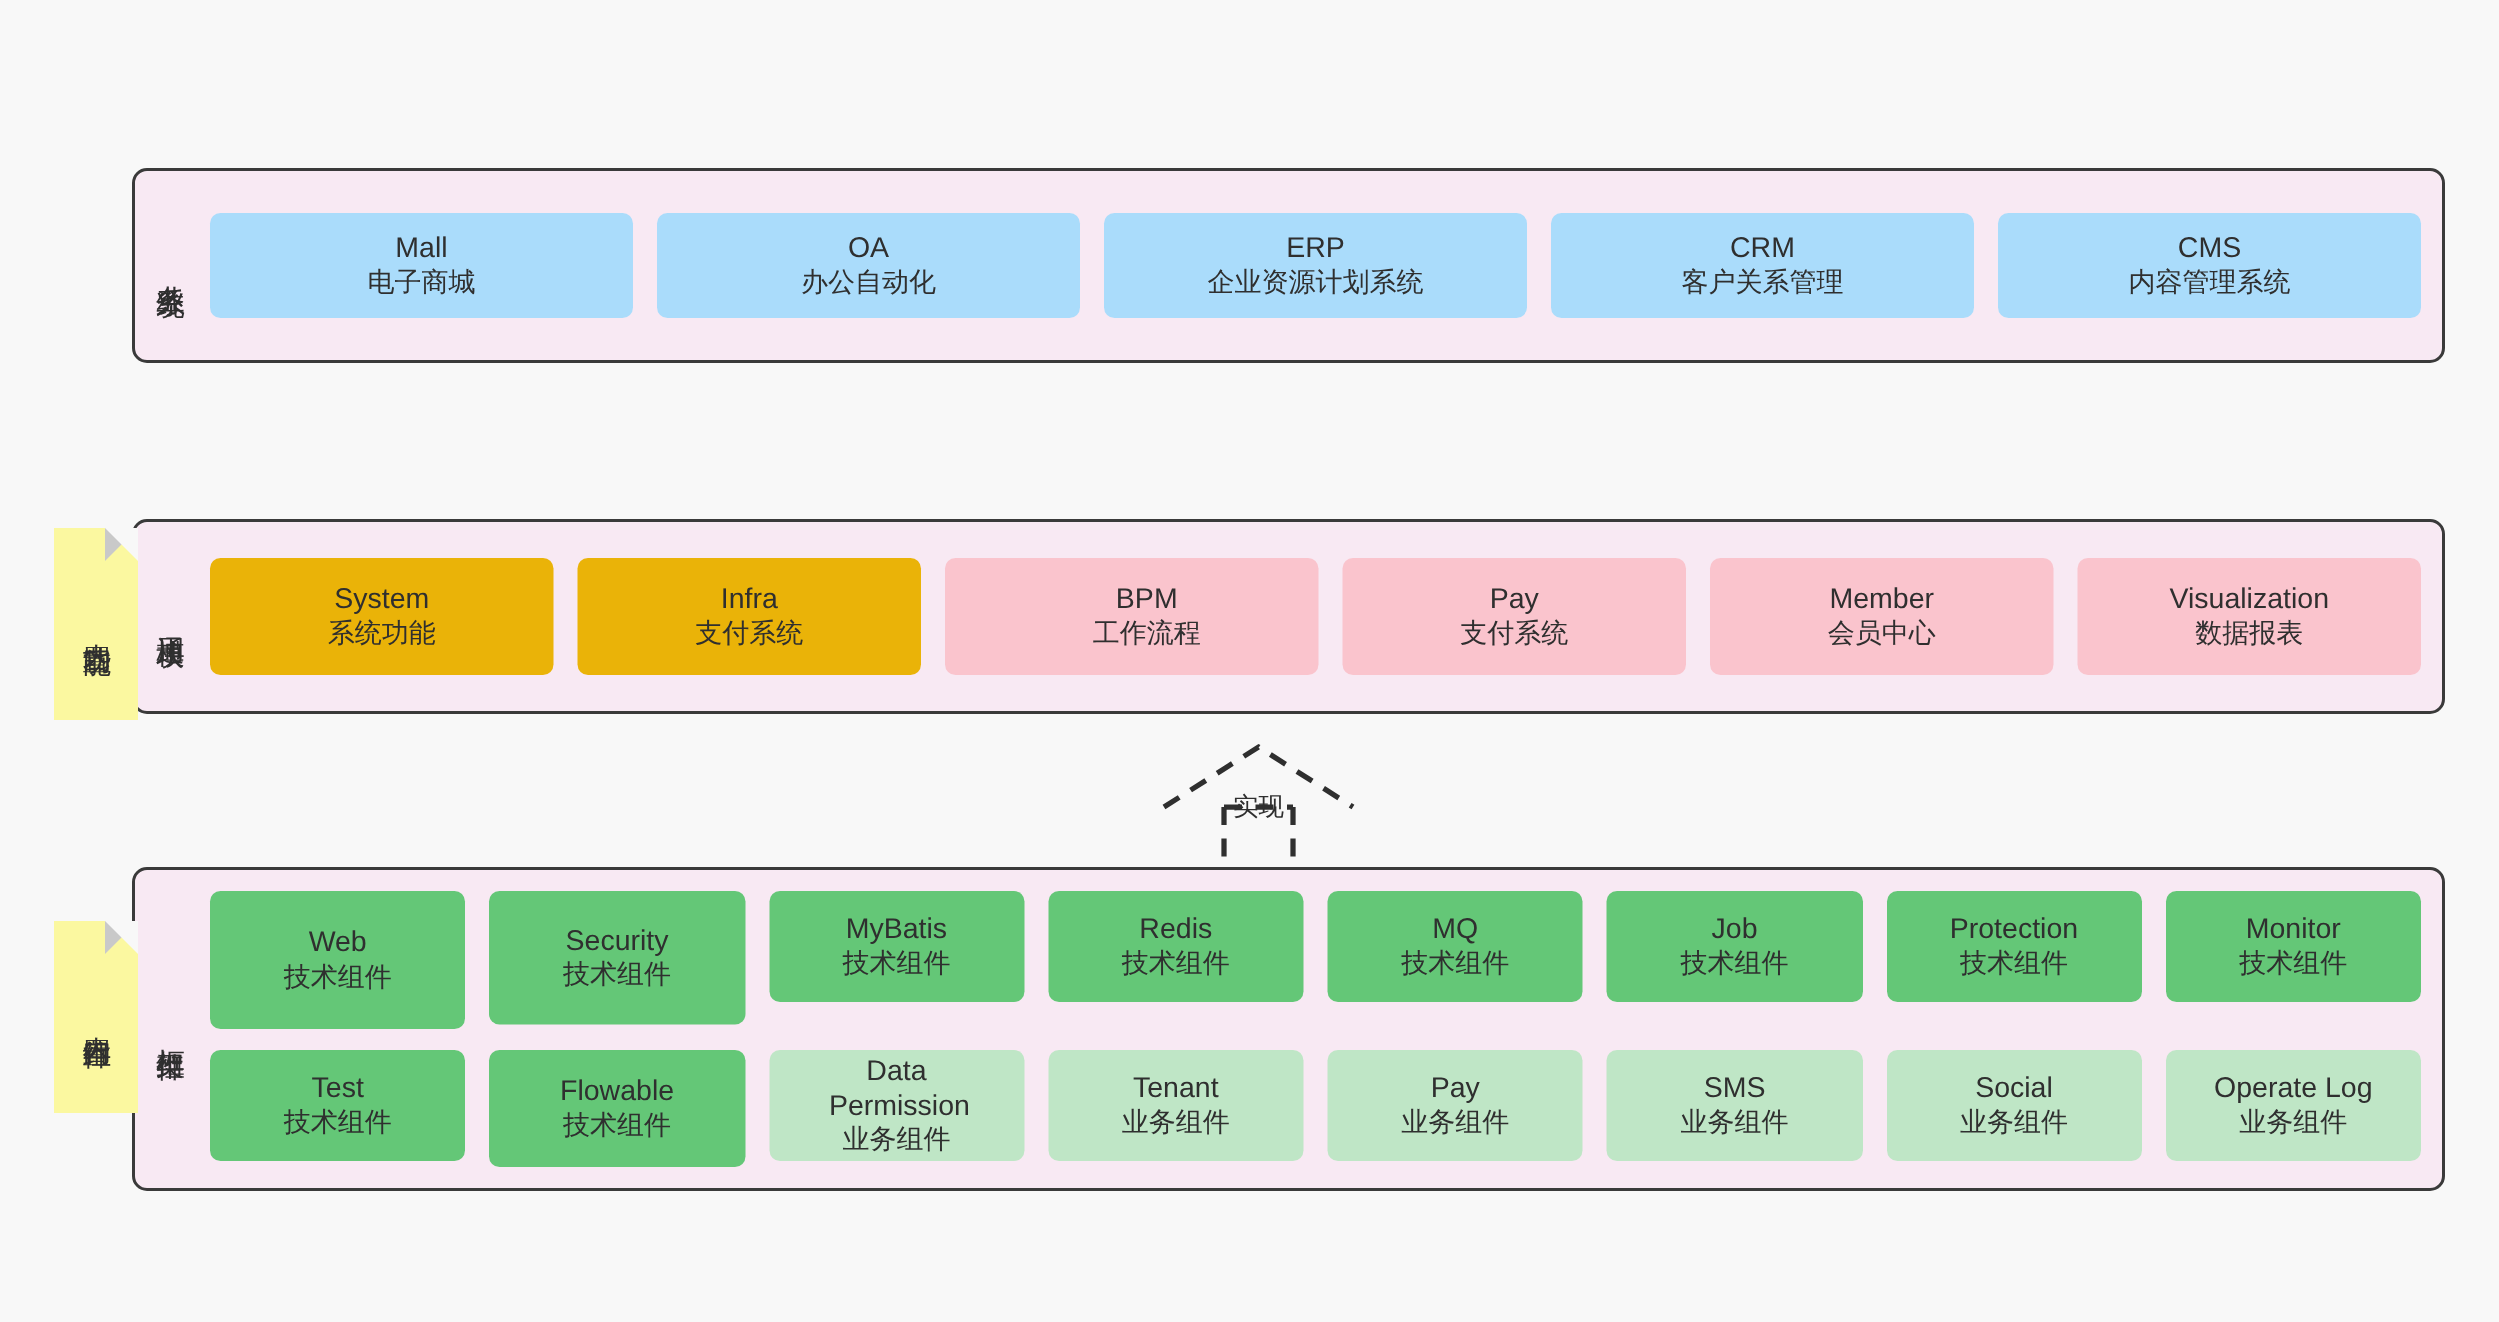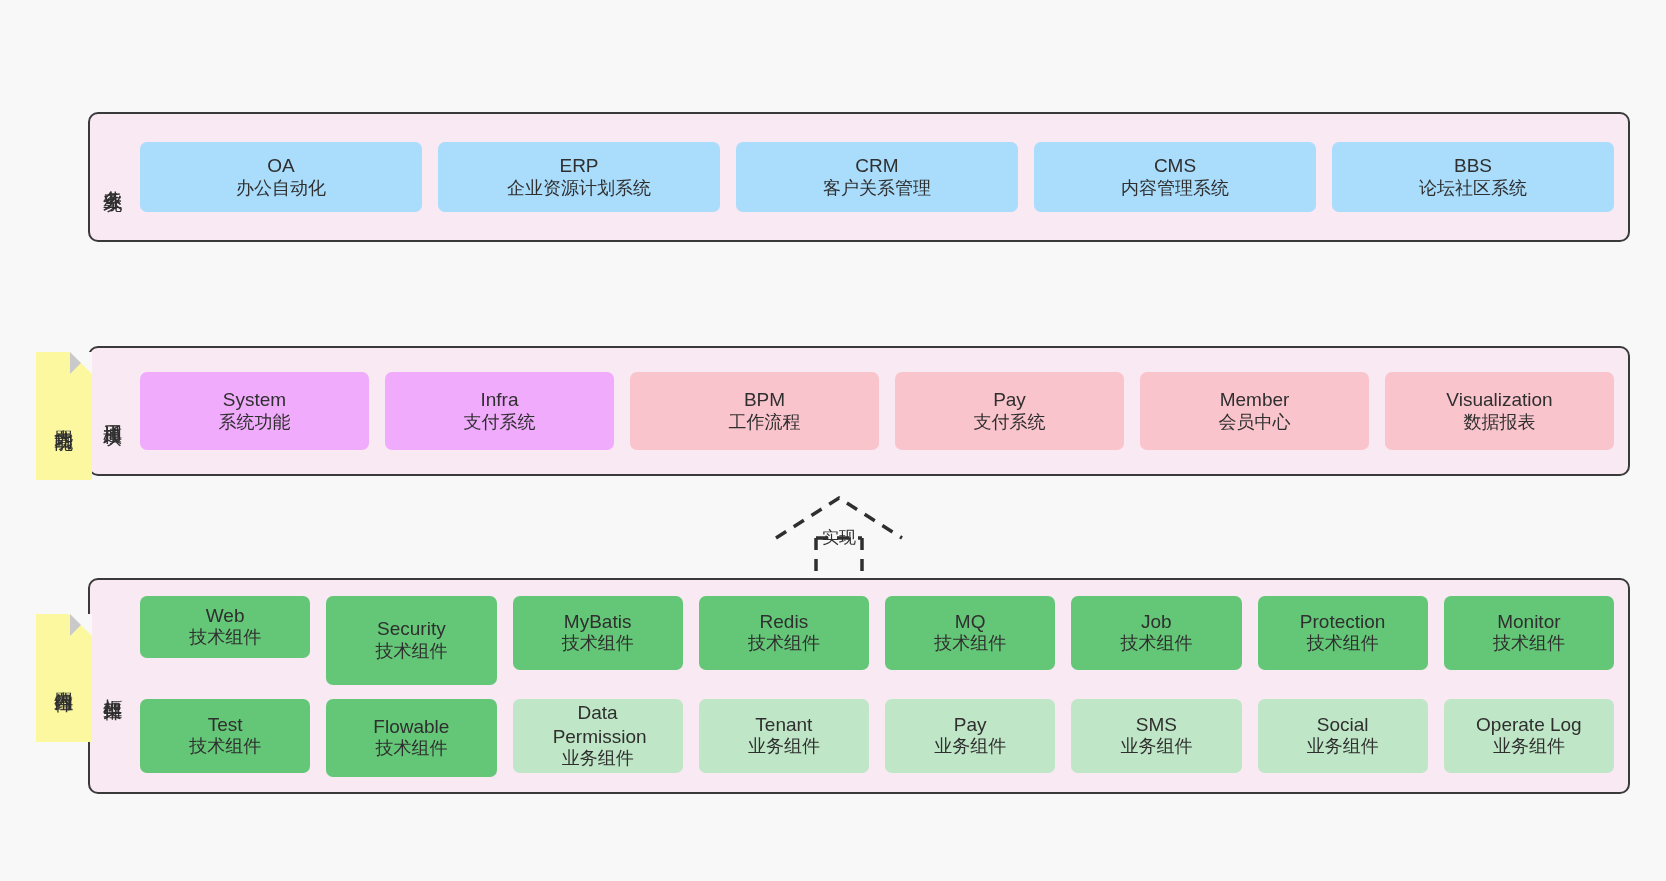--- a/index.html
+++ b/index.html
@@ -58,21 +58,21 @@
     text-align: center;
     line-height: 1.22;
     color: #2f2f2f;
     padding: 6px 4px;
   }
   .cell .t1 { font-size: 19px; }
   .cell .t2 { font-size: 18px; }
 
   
   .c-blue      { background: #aadcfb; }
-  .c-red       { background: #f0abfc; }
+  .c-red       { background: #eab308; }
   .c-pink      { background: #fac4cd; }
   .c-green     { background: #64c777; }
   .c-greenlite { background: #bfe6c6; }
 
   
   .note {
     position: absolute;
     background: #fbf8a0;
     width: 56px;
     font-size: 19px;
@@ -118,38 +118,38 @@
 </head>
 <body>
 
 <div id="canvas">
 
   <div class="layer" id="layer-business" style="left:88px; top:112px; width:1542px; height:130px;">
     <div class="layer-title">业务系统</div>
     <div class="layer-body">
       <div class="row">
         <div class="cell c-blue" style="height:70px;">
+          <span class="t1">Mall</span>
+          <span class="t2">电子商城</span>
+        </div>
+        <div class="cell c-blue" style="height:70px;">
           <span class="t1">OA</span>
           <span class="t2">办公自动化</span>
         </div>
         <div class="cell c-blue" style="height:70px;align-items:center;">
           <span class="t1">ERP</span>
           <span class="t2">企业资源计划系统</span>
         </div>
         <div class="cell c-blue" style="height:70px;">
           <span class="t1">CRM</span>
           <span class="t2">客户关系管理</span>
         </div>
         <div class="cell c-blue" style="height:70px;">
           <span class="t1">CMS</span>
           <span class="t2">内容管理系统</span>
-        </div>
-        <div class="cell c-blue" style="height:70px;">
-          <span class="t1">BBS</span>
-          <span class="t2">论坛社区系统</span>
         </div>
       </div>
     </div>
   </div>
 
 
   <div class="note" style="left:36px; top:352px; height:128px;">
     <span>内置功能</span>
   </div>
   <div class="layer" id="layer-module" style="left:88px; top:346px; width:1542px; height:130px;">
@@ -196,21 +196,21 @@
   </div>
 
   <div class="note" style="left:36px; top:614px; height:128px;">
     <span>内置组件</span>
   </div>
   <div class="layer" id="layer-framework" style="left:88px; top:578px; width:1542px; height:216px;">
     <div class="layer-title">框架组件</div>
     <div class="layer-body" style="gap:14px;">
 
       <div class="row">
-        <div class="cell c-green" style="height:62px;text-align:right;">
+        <div class="cell c-green" style="height:92px;text-align:right;">
           <span class="t1">Web</span>
           <span class="t2">技术组件</span>
         </div>
         <div class="cell c-green" style="height:89px;">
           <span class="t1">Security</span>
           <span class="t2">技术组件</span>
         </div>
         <div class="cell c-green" style="height:74px;">
           <span class="t1">MyBatis</span>
           <span class="t2">技术组件</span>

